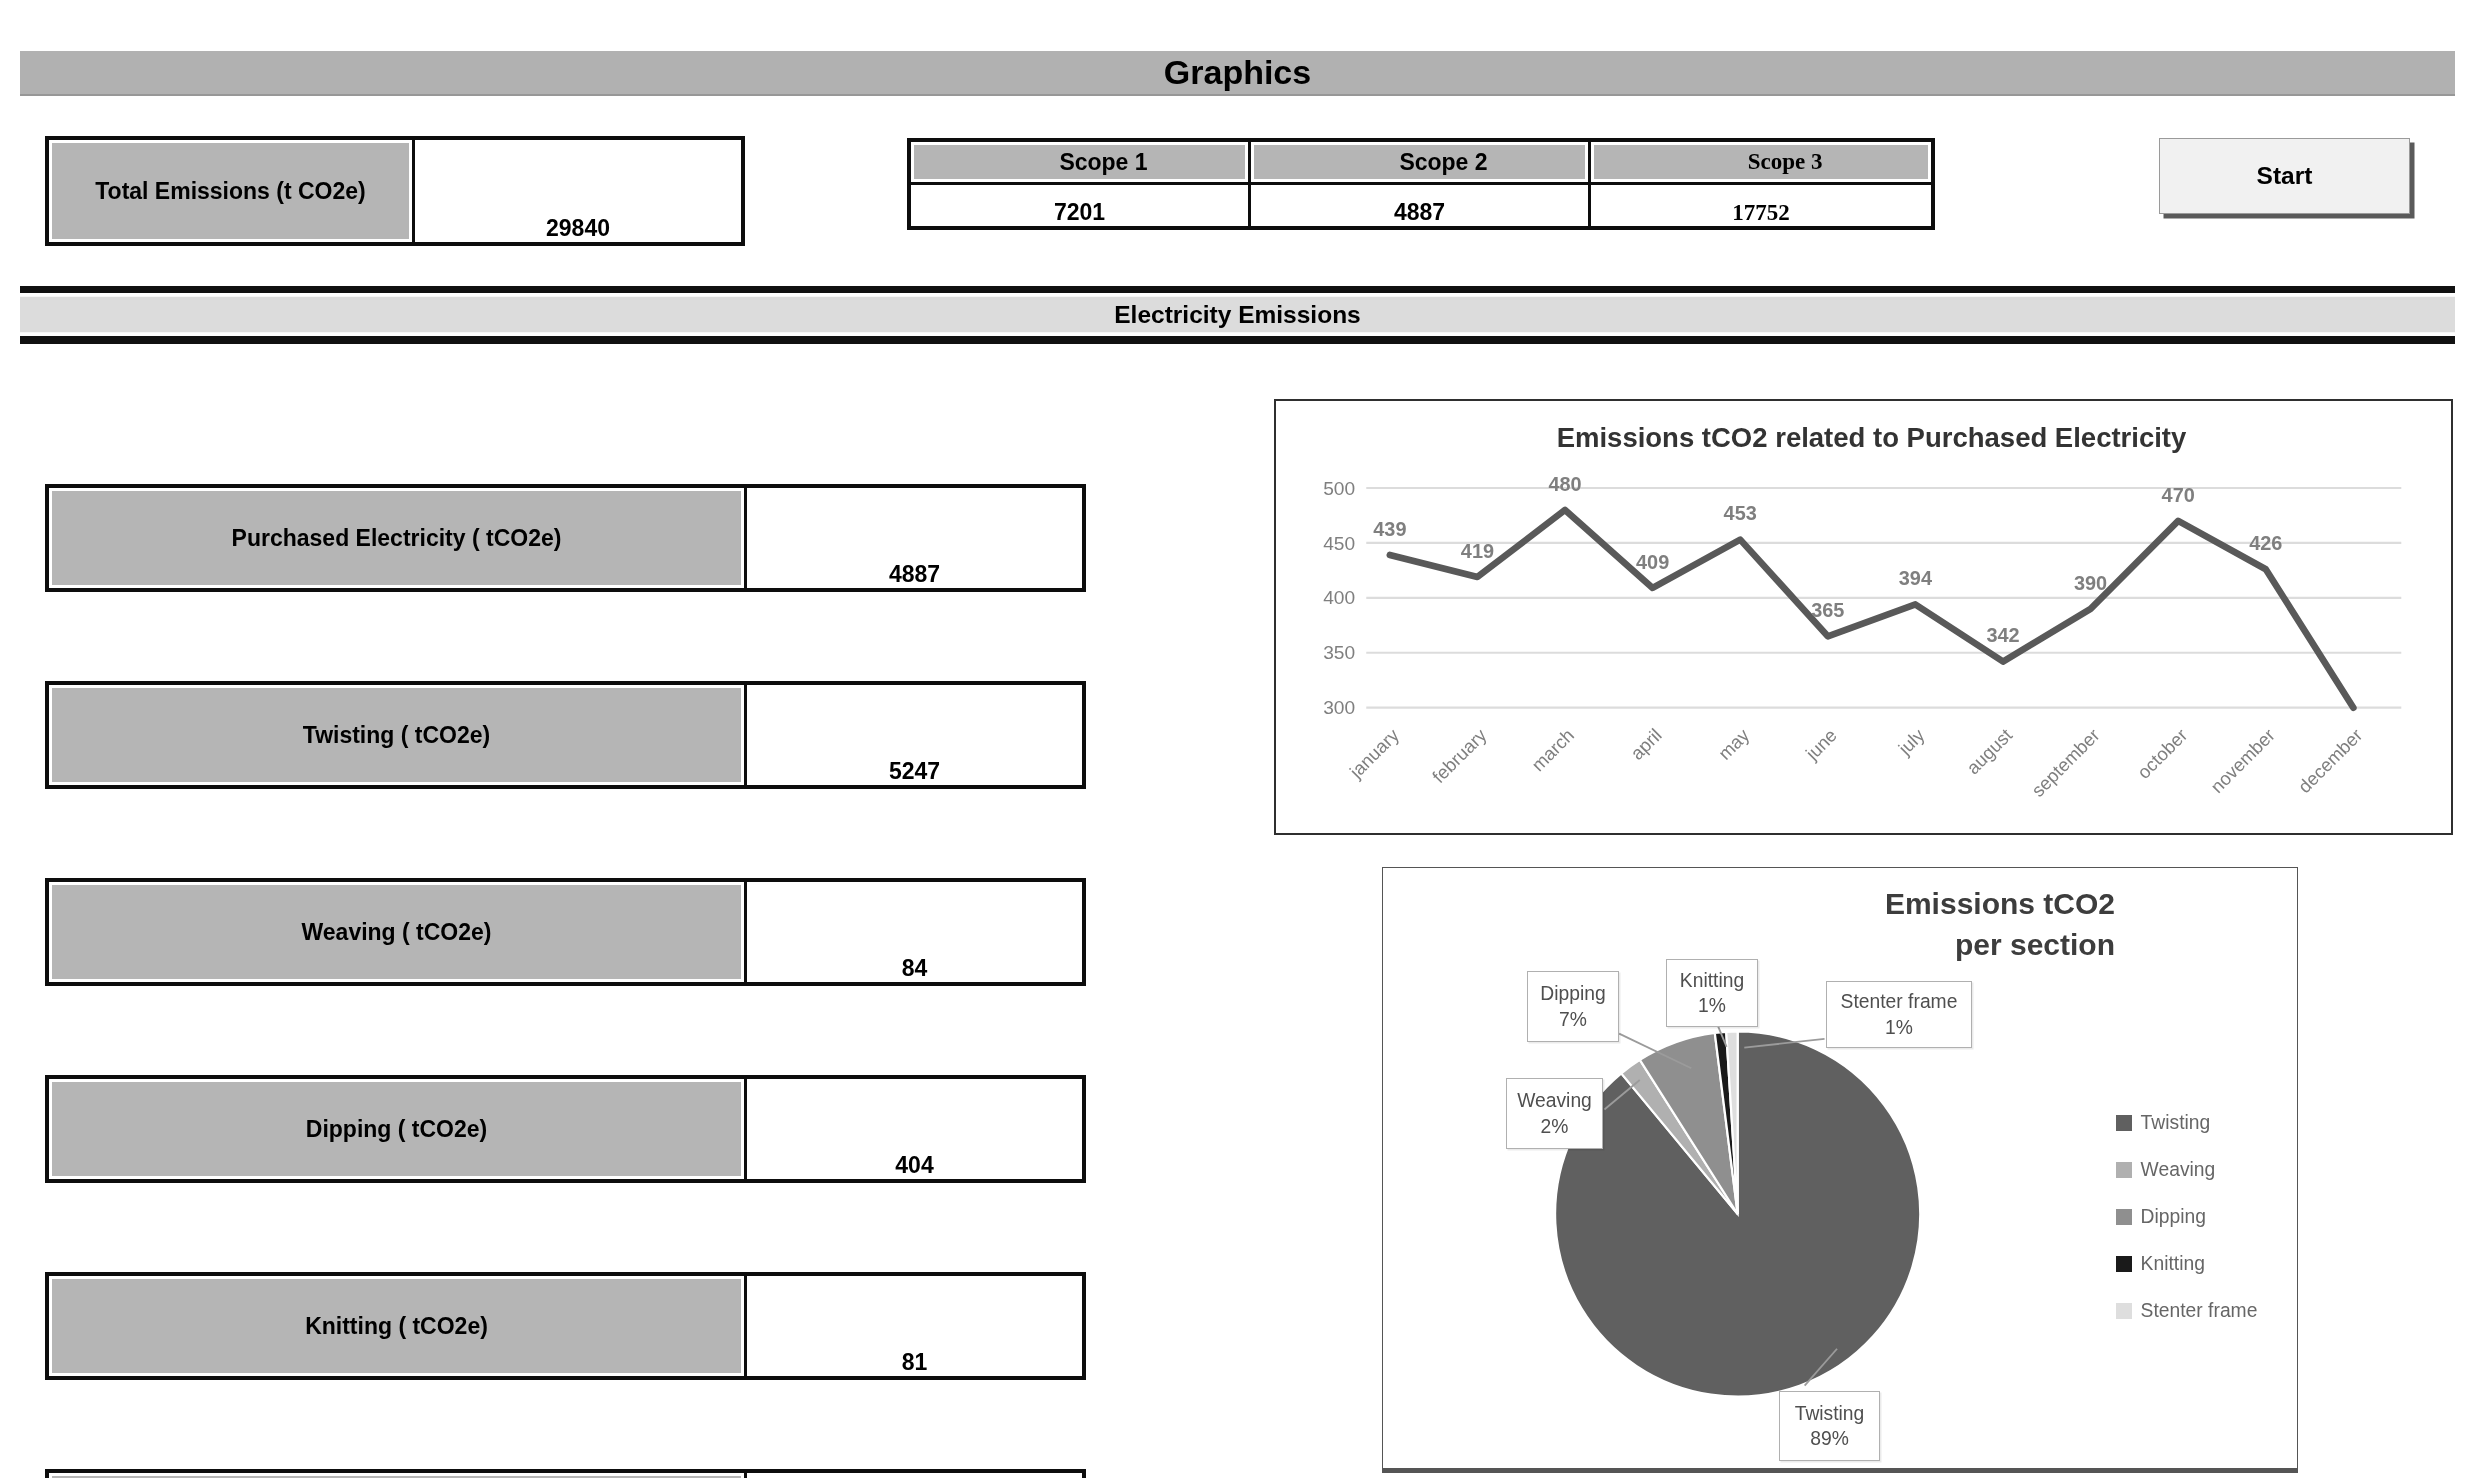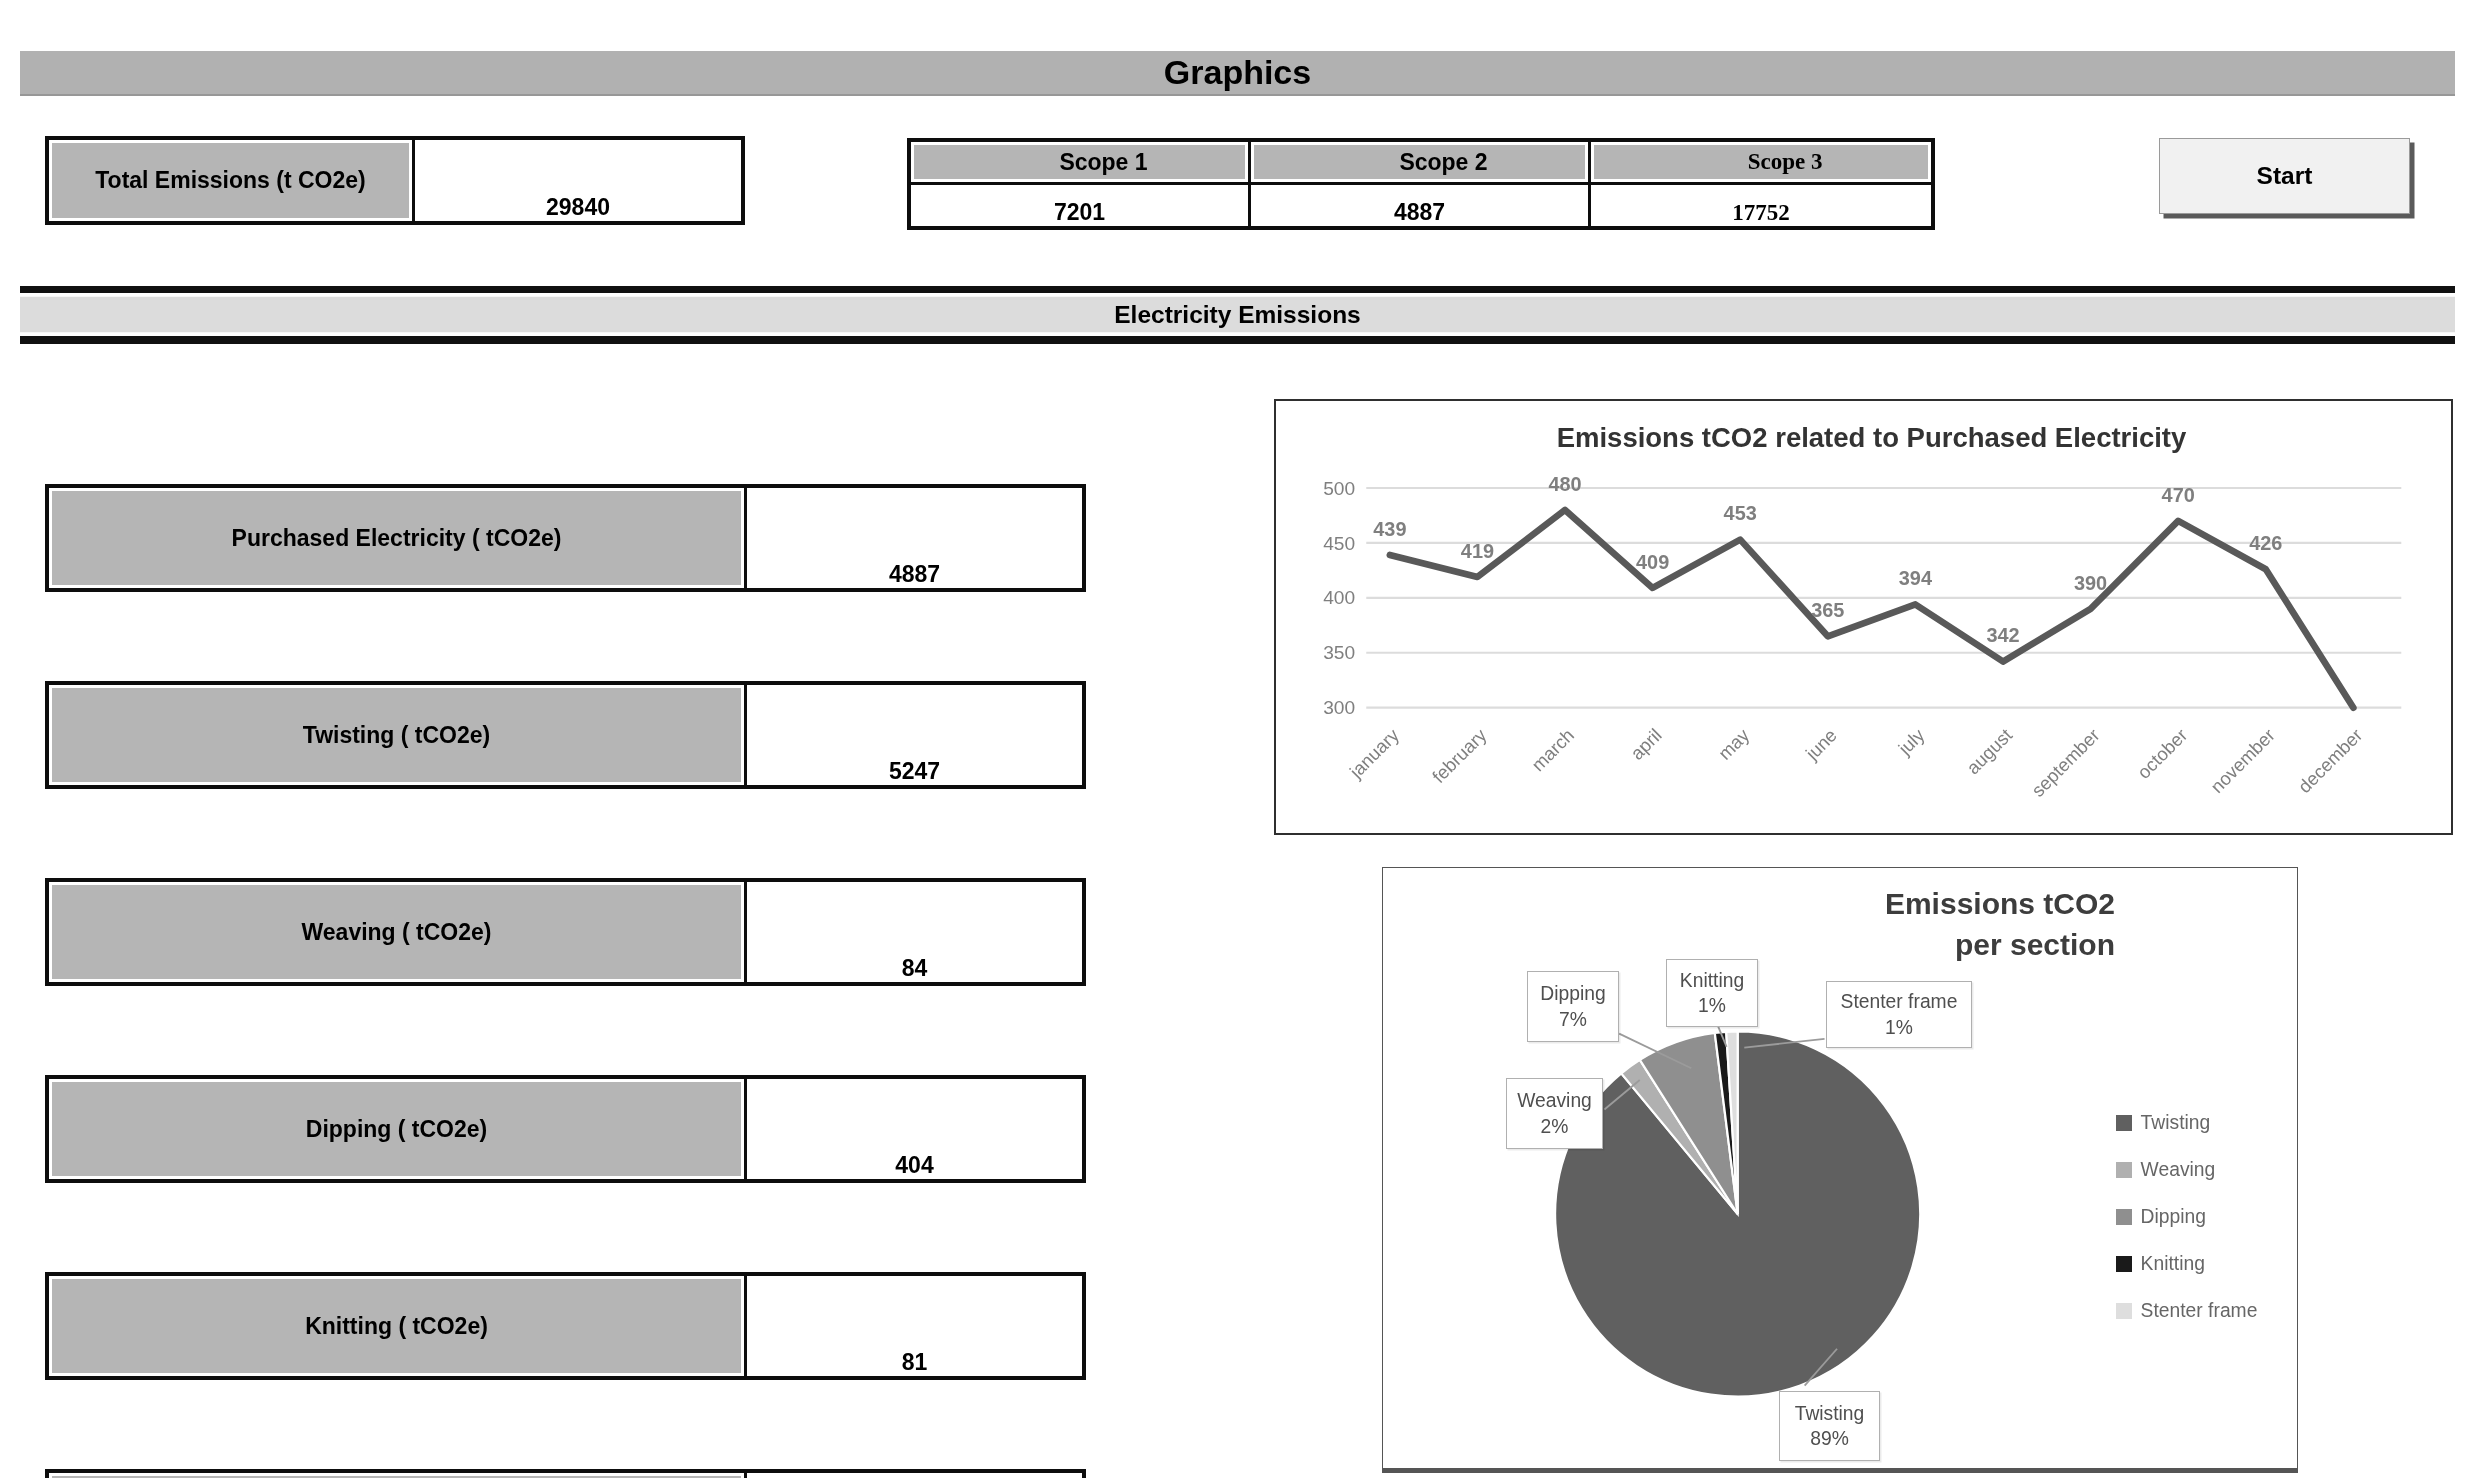--- a/index.html
+++ b/index.html
@@ -13,21 +13,21 @@
 
   
   .hardrow{display:flex;border:4.5px solid #0d0d0d;background:#fff;box-sizing:border-box;}
   .cell{display:flex;align-items:center;justify-content:center;box-sizing:border-box;}
   .cell.gray{background:#b5b5b5;box-shadow:inset 0 0 0 3px #ffffff;}
   .cell.white{background:#ffffff;align-items:flex-end;}
   .cell .t{font-size:23px;font-weight:bold;color:#000;}
   .cell .v{font-size:23px;font-weight:600;color:#000;}
 
   
-  #total-table{position:absolute;left:45px;top:136px;width:700px;height:89px;}
+  #total-table{position:absolute;left:45px;top:136px;width:700px;height:110px;}
   #total-table .cell.gray{width:366px;border-right:3.7px solid #0d0d0d;}
   #total-table .cell.white{flex:1;}
 
   
   #scope-table{position:absolute;left:907px;top:138px;width:1028px;height:92px;
                display:grid;grid-template-columns:1fr 1fr 1fr;grid-template-rows:43px 1fr;
                border:4.5px solid #0d0d0d;box-sizing:border-box;}
   #scope-table .cell{border-right:3px solid #0d0d0d;}
   #scope-table .cell:nth-child(3n){border-right:none;font-family:Liberation Serif, serif;}
   #scope-table .hdr{border-bottom:3.7px solid #0d0d0d;padding-left:48px;}

